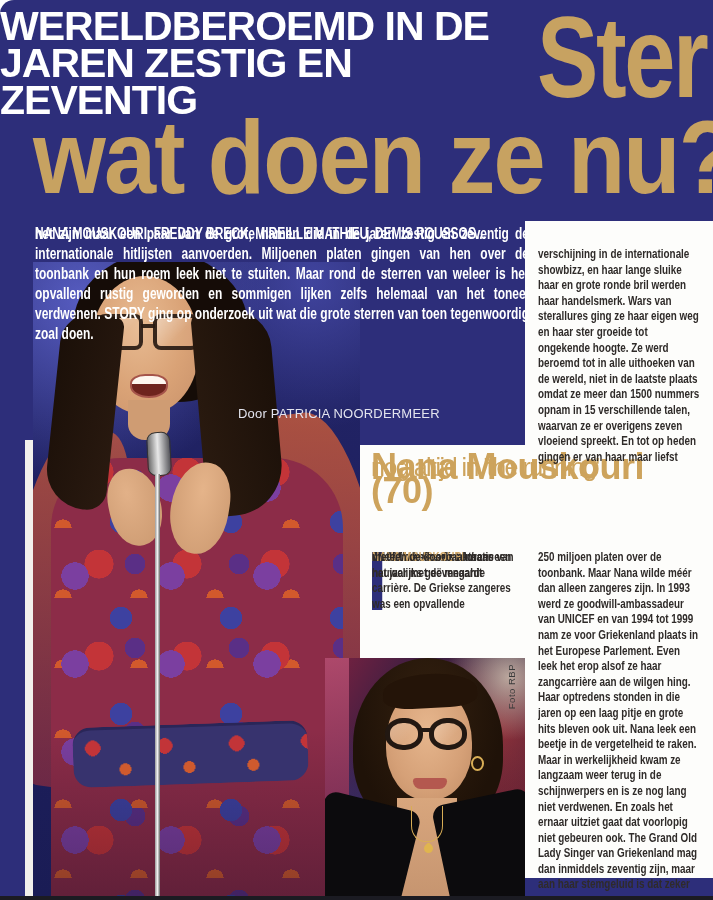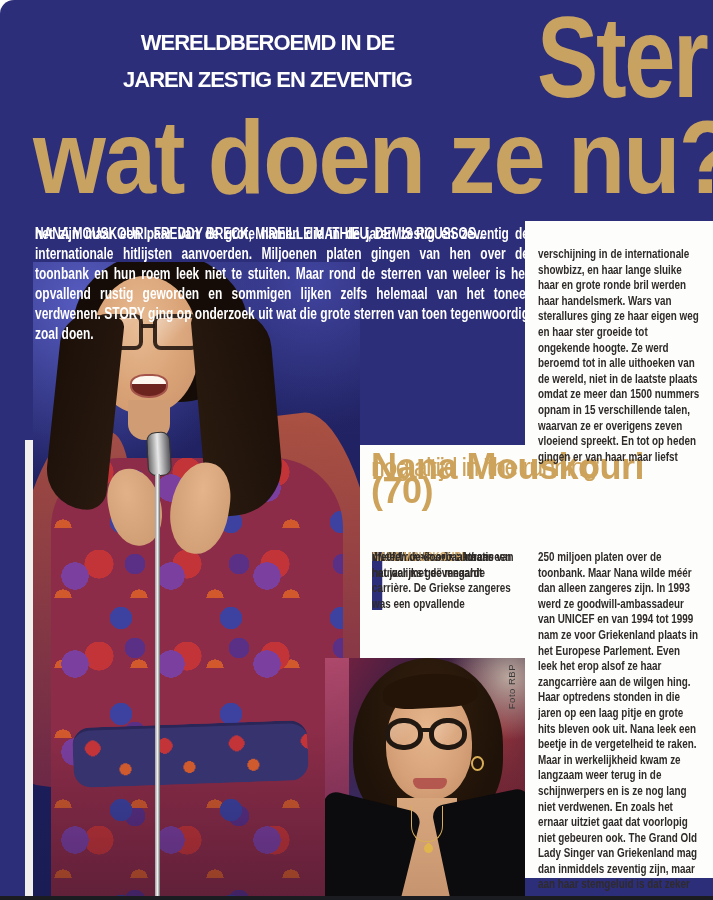--- a/index.html
+++ b/index.html
@@ -16,22 +16,22 @@
   #page *{position:absolute;box-sizing:border-box;}
 
   
   .panel-right{left:525px;top:221px;width:188px;height:657px;background:#fdfdfb;}
   .panel-bottom{left:360px;top:445px;width:353px;height:433px;background:#fdfdfb;}
   .bar-bottom{left:525px;top:878px;width:188px;height:18px;background:var(--blue);}
   .edge-strip{left:0;top:896px;width:713px;height:4px;background:#1b1b22;z-index:40;}
   .photo-left-border{left:25px;top:440px;width:8px;height:457px;background:#f2f0ec;z-index:6;}
 
   
-  .kicker{left:0;top:24px;width:535px;text-align:center;color:#ffffff;
-    font-weight:700;font-size:22px;line-height:37px;letter-spacing:-1px;z-index:10;}
+  .kicker{left:0;top:8px;width:535px;text-align:left;color:#ffffff;
+    font-weight:700;font-size:41px;line-height:37px;letter-spacing:-1px;z-index:10;}
   .corner-word{left:537px;top:0;width:300px;color:var(--gold);font-weight:700;
     font-size:115px;line-height:1;letter-spacing:-3px;transform:scaleX(.8);
     transform-origin:left top;white-space:nowrap;z-index:10;}
   .main-title{left:33px;top:105px;color:var(--gold);font-weight:700;
     font-size:104px;line-height:1;letter-spacing:-2px;transform:scaleX(.9);
     transform-origin:left top;white-space:nowrap;z-index:10;}
 
   
   .intro{left:35px;top:224px;width:494px;height:190px;z-index:12;}
   .intro-inner{position:relative;width:660px;transform:scaleX(.7485);transform-origin:left top;
@@ -185,20 +185,21 @@
   </div>
 
   <div class="intro">
     <div class="intro-inner">
       <span class="lead">NANA MOUSKOURI, FREDDY BRECK, MIREILLE MATHIEU, DEMIS ROUSSOS...</span>
       <span class="sp1"></span>
       <span class="sp2"></span>
       <span class="body">het zijn maar een paar van de grote namen die in de jaren zestig en zeventig de internationale hitlijsten aanvoerden. Miljoenen platen gingen van hen over de toonbank en hun roem leek niet te stuiten. Maar rond de sterren van weleer is het opvallend rustig geworden en sommigen lijken zelfs helemaal van het toneel verdwenen. STORY ging op onderzoek uit wat die grote sterren van toen tegenwoordig zoal doen.</span>
     </div>
   </div>
+  <div class="byline">Door PATRICIA NOORDERMEER</div>
 
   <div class="art-head">
     <span class="l1">
         <b>Nana Mouskouri</b>
         <span> (70)</span>
       </span>
     <span class="l2">nog altijd in 'the running'</span>
   </div>
 
   <div class="bodycol col1">

